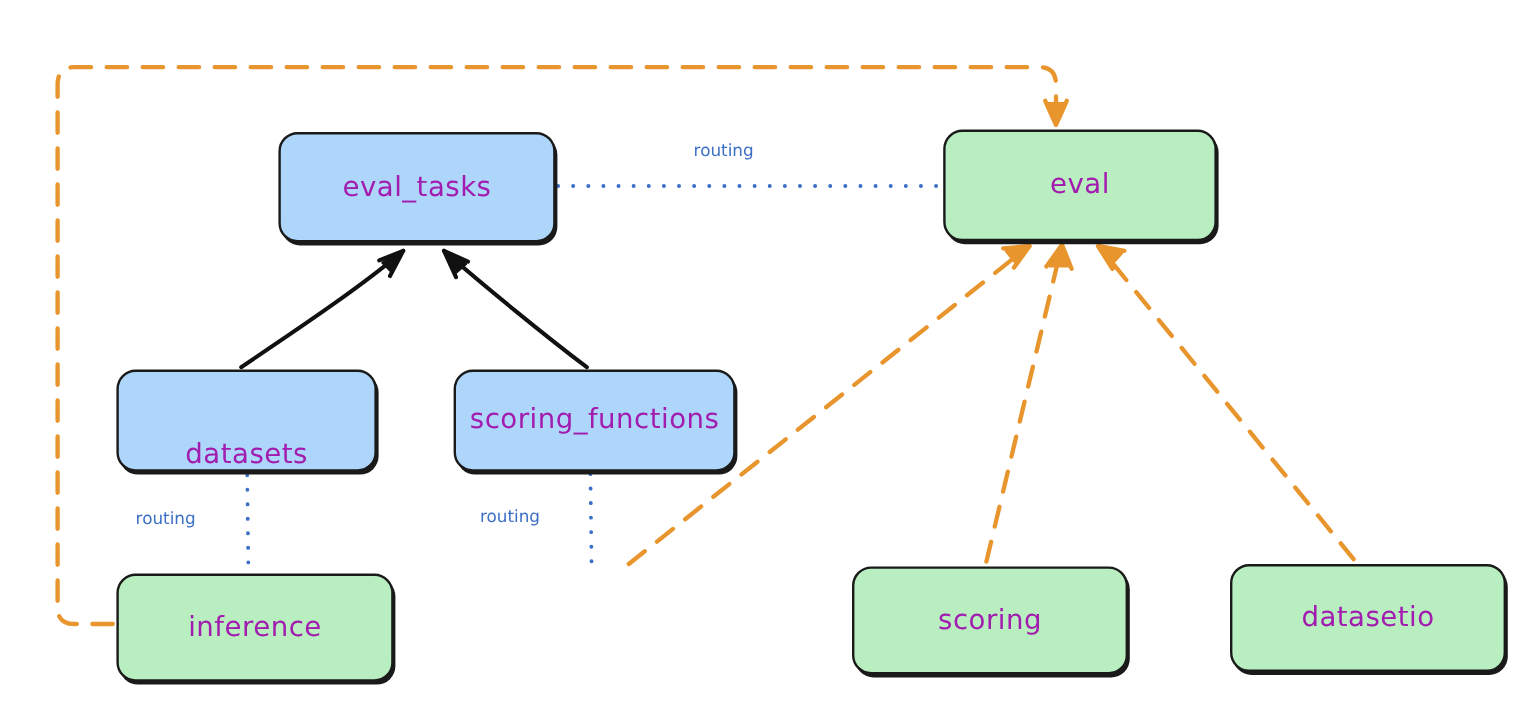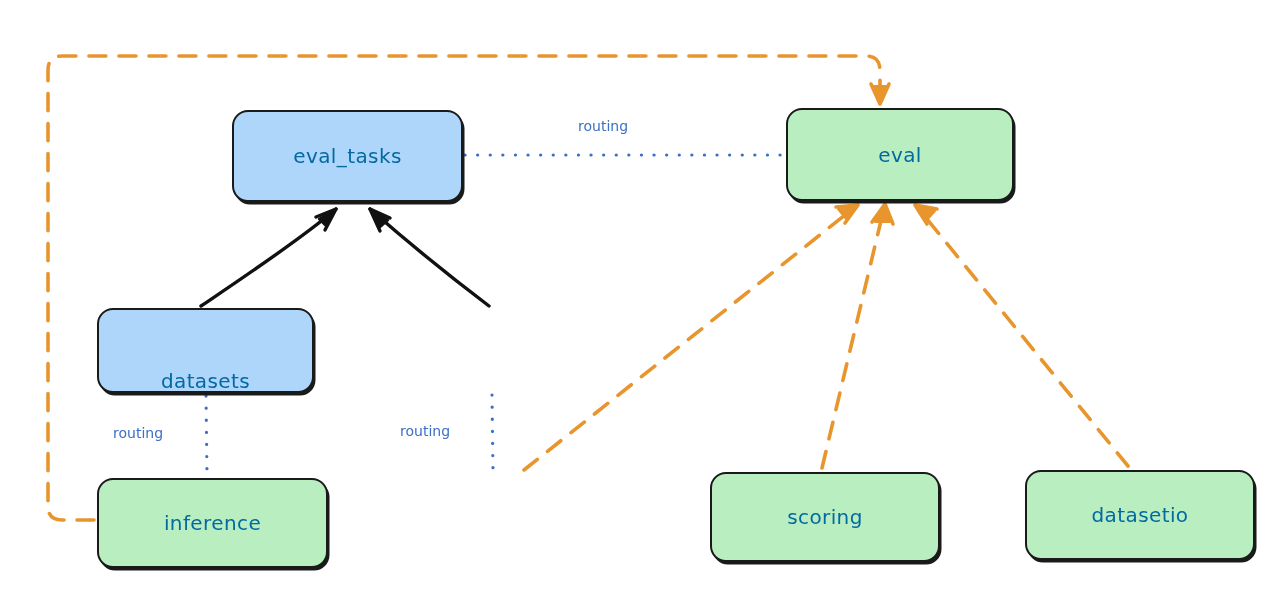--- a/index.html
+++ b/index.html
@@ -33,23 +33,23 @@
     border: 2.6px solid #1a1a1a;
     border-radius: 16px;
     display: flex;
     align-items: center;
     justify-content: center;
     z-index: 3;
     box-shadow: 2px 3px 0 -0.5px #1a1a1a;
   }
   .node .node-label {
     font-family: "DejaVu Sans", sans-serif;
-    font-size: 20px;
+    font-size: 23px;
     letter-spacing: 0.4px;
-    color: #0369a1;
+    color: #a21caf;
     white-space: nowrap;
     line-height: 1;
   }
   .node.blue { background: #aed6fa; }
   .node.green { background: #b9eec0; }
   .edge-label {
     position: absolute;
     font-family: "DejaVu Sans", sans-serif;
     font-size: 14px;
     color: #3c6fc6;
@@ -119,20 +119,23 @@
   </div>
 
   <div class="node green" id="node-eval" style="left: 786px; top: 108px; width: 228px; height: 93px; background: rgb(185, 238, 192); border-color: rgb(26, 26, 26);">
     <span class="node-label">eval</span>
   </div>
 
   <div class="node blue" id="node-datasets" style="left: 97px; top: 308px; width: 217px; height: 85px; background: rgb(174, 214, 250); border-color: rgb(26, 26, 26); align-items: flex-end;">
     <span class="node-label">datasets</span>
   </div>
 
+  <div class="node blue" id="node-scoring_functions" style="left: 378px; top: 308px; width: 235px; height: 85px; background: rgb(174, 214, 250); border-color: rgb(26, 26, 26);">
+    <span class="node-label">scoring_functions</span>
+  </div>
 
   <div class="node green" id="node-datasetio" style="left: 97px; top: 478px; width: 231px; height: 90px; background: rgb(185, 238, 192); border-color: rgb(26, 26, 26);">
     <span class="node-label">inference</span>
   </div>
 
 
   <div class="node green" id="node-agents" style="left: 710px; top: 472px; width: 230px; height: 90px; background: rgb(185, 238, 192); border-color: rgb(26, 26, 26);">
     <span class="node-label">scoring</span>
   </div>
 

